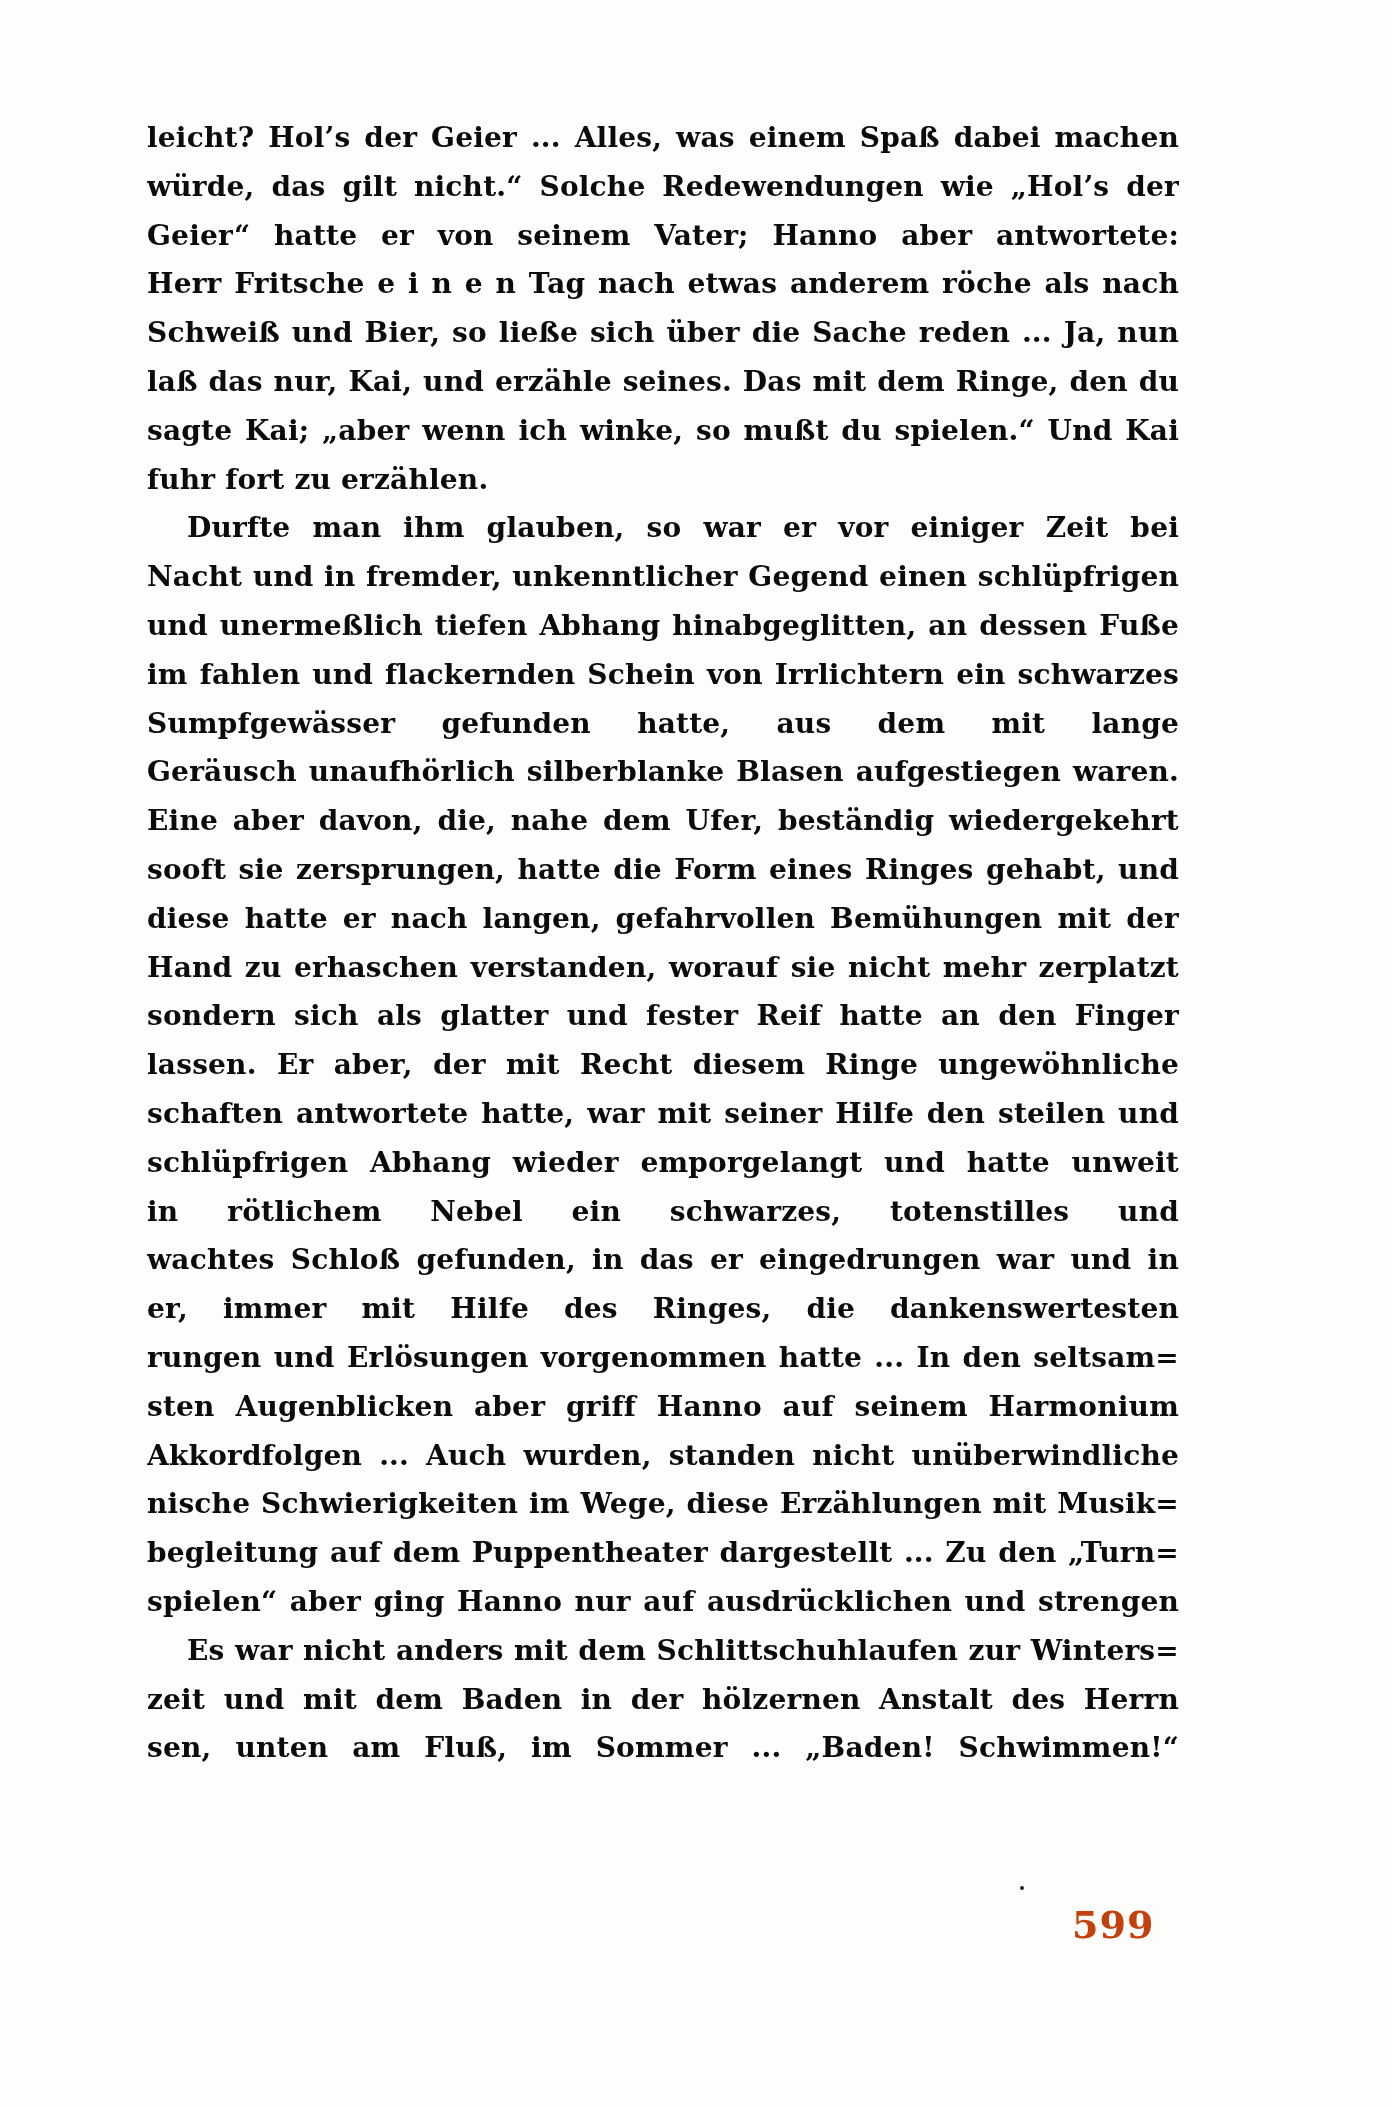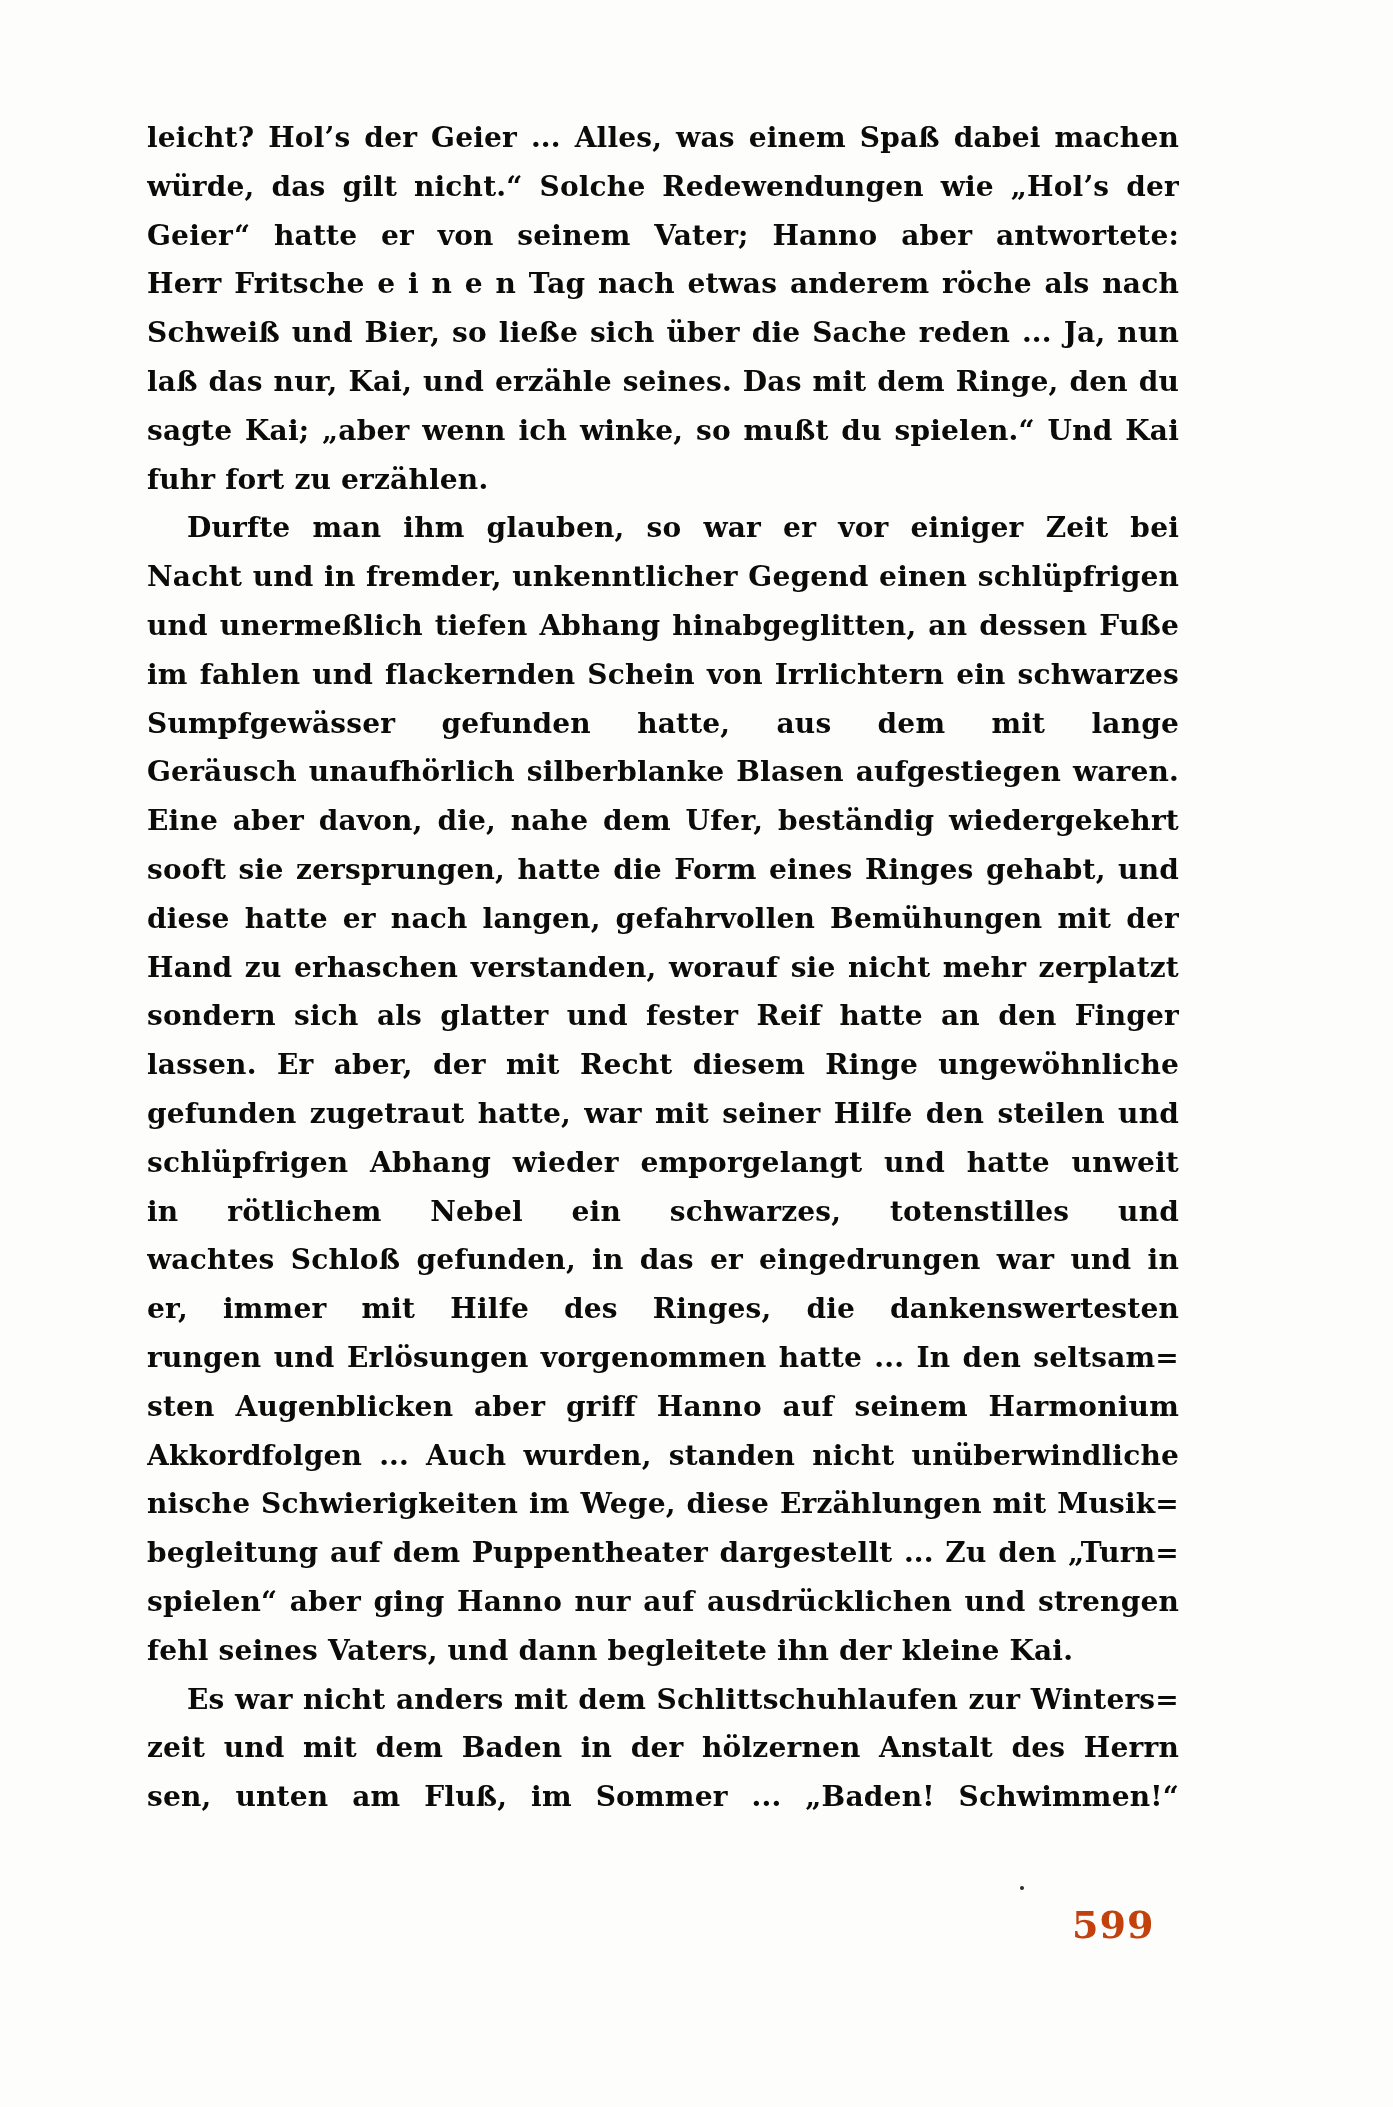--- a/index.html
+++ b/index.html
@@ -84,32 +84,31 @@
         <div class="line">und unermeßlich tiefen Abhang hinabgeglitten, an dessen Fuße er</div>
         <div class="line">im fahlen und flackernden Schein von Irrlichtern ein schwarzes</div>
         <div class="line">Sumpfgewässer gefunden hatte, aus dem mit lange glucksendem</div>
         <div class="line">Geräusch unaufhörlich silberblanke Blasen aufgestiegen waren.</div>
         <div class="line">Eine aber davon, die, nahe dem Ufer, beständig wiedergekehrt war,</div>
         <div class="line">sooft sie zersprungen, hatte die Form eines Ringes gehabt, und</div>
         <div class="line">diese hatte er nach langen, gefahrvollen Bemühungen mit der</div>
         <div class="line">Hand zu erhaschen verstanden, worauf sie nicht mehr zerplatzt war,</div>
         <div class="line">sondern sich als glatter und fester Reif hatte an den Finger stecken</div>
         <div class="line">lassen. Er aber, der mit Recht diesem Ringe ungewöhnliche Eigen=</div>
-        <div class="line">gefunden zugetraut hatte, war mit seiner Hilfe den steilen und</div>
+        <div class="line">schaften antwortete hatte, war mit seiner Hilfe den steilen und</div>
         <div class="line">schlüpfrigen Abhang wieder emporgelangt und hatte unweit davon</div>
         <div class="line">in rötlichem Nebel ein schwarzes, totenstilles und ungeheuerlich be=</div>
         <div class="line">wachtes Schloß gefunden, in das er eingedrungen war und in dem</div>
         <div class="line">er, immer mit Hilfe des Ringes, die dankenswertesten Entzaube=</div>
         <div class="line">rungen und Erlösungen vorgenommen hatte ... In den seltsam=</div>
         <div class="line">sten Augenblicken aber griff Hanno auf seinem Harmonium süße</div>
         <div class="line">Akkordfolgen ... Auch wurden, standen nicht unüberwindliche sze=</div>
         <div class="line">nische Schwierigkeiten im Wege, diese Erzählungen mit Musik=</div>
         <div class="line">begleitung auf dem Puppentheater dargestellt ... Zu den „Turn=</div>
         <div class="line">spielen“ aber ging Hanno nur auf ausdrücklichen und strengen Be=</div>
-        <div class="line flush-left">fehl seines Vaters, und dann begleitete ihn der kleine Kai.</div>
       </div>
       <div class="paragraph">
         <div class="line indent">Es war nicht anders mit dem Schlittschuhlaufen zur Winters=</div>
         <div class="line">zeit und mit dem Baden in der hölzernen Anstalt des Herrn Asmus=</div>
         <div class="line">sen, unten am Fluß, im Sommer ... „Baden! Schwimmen!“</div>
       </div>
     </div>
   <div class="ink-speck"></div>
   <div class="page-number">599</div>
 </div>

